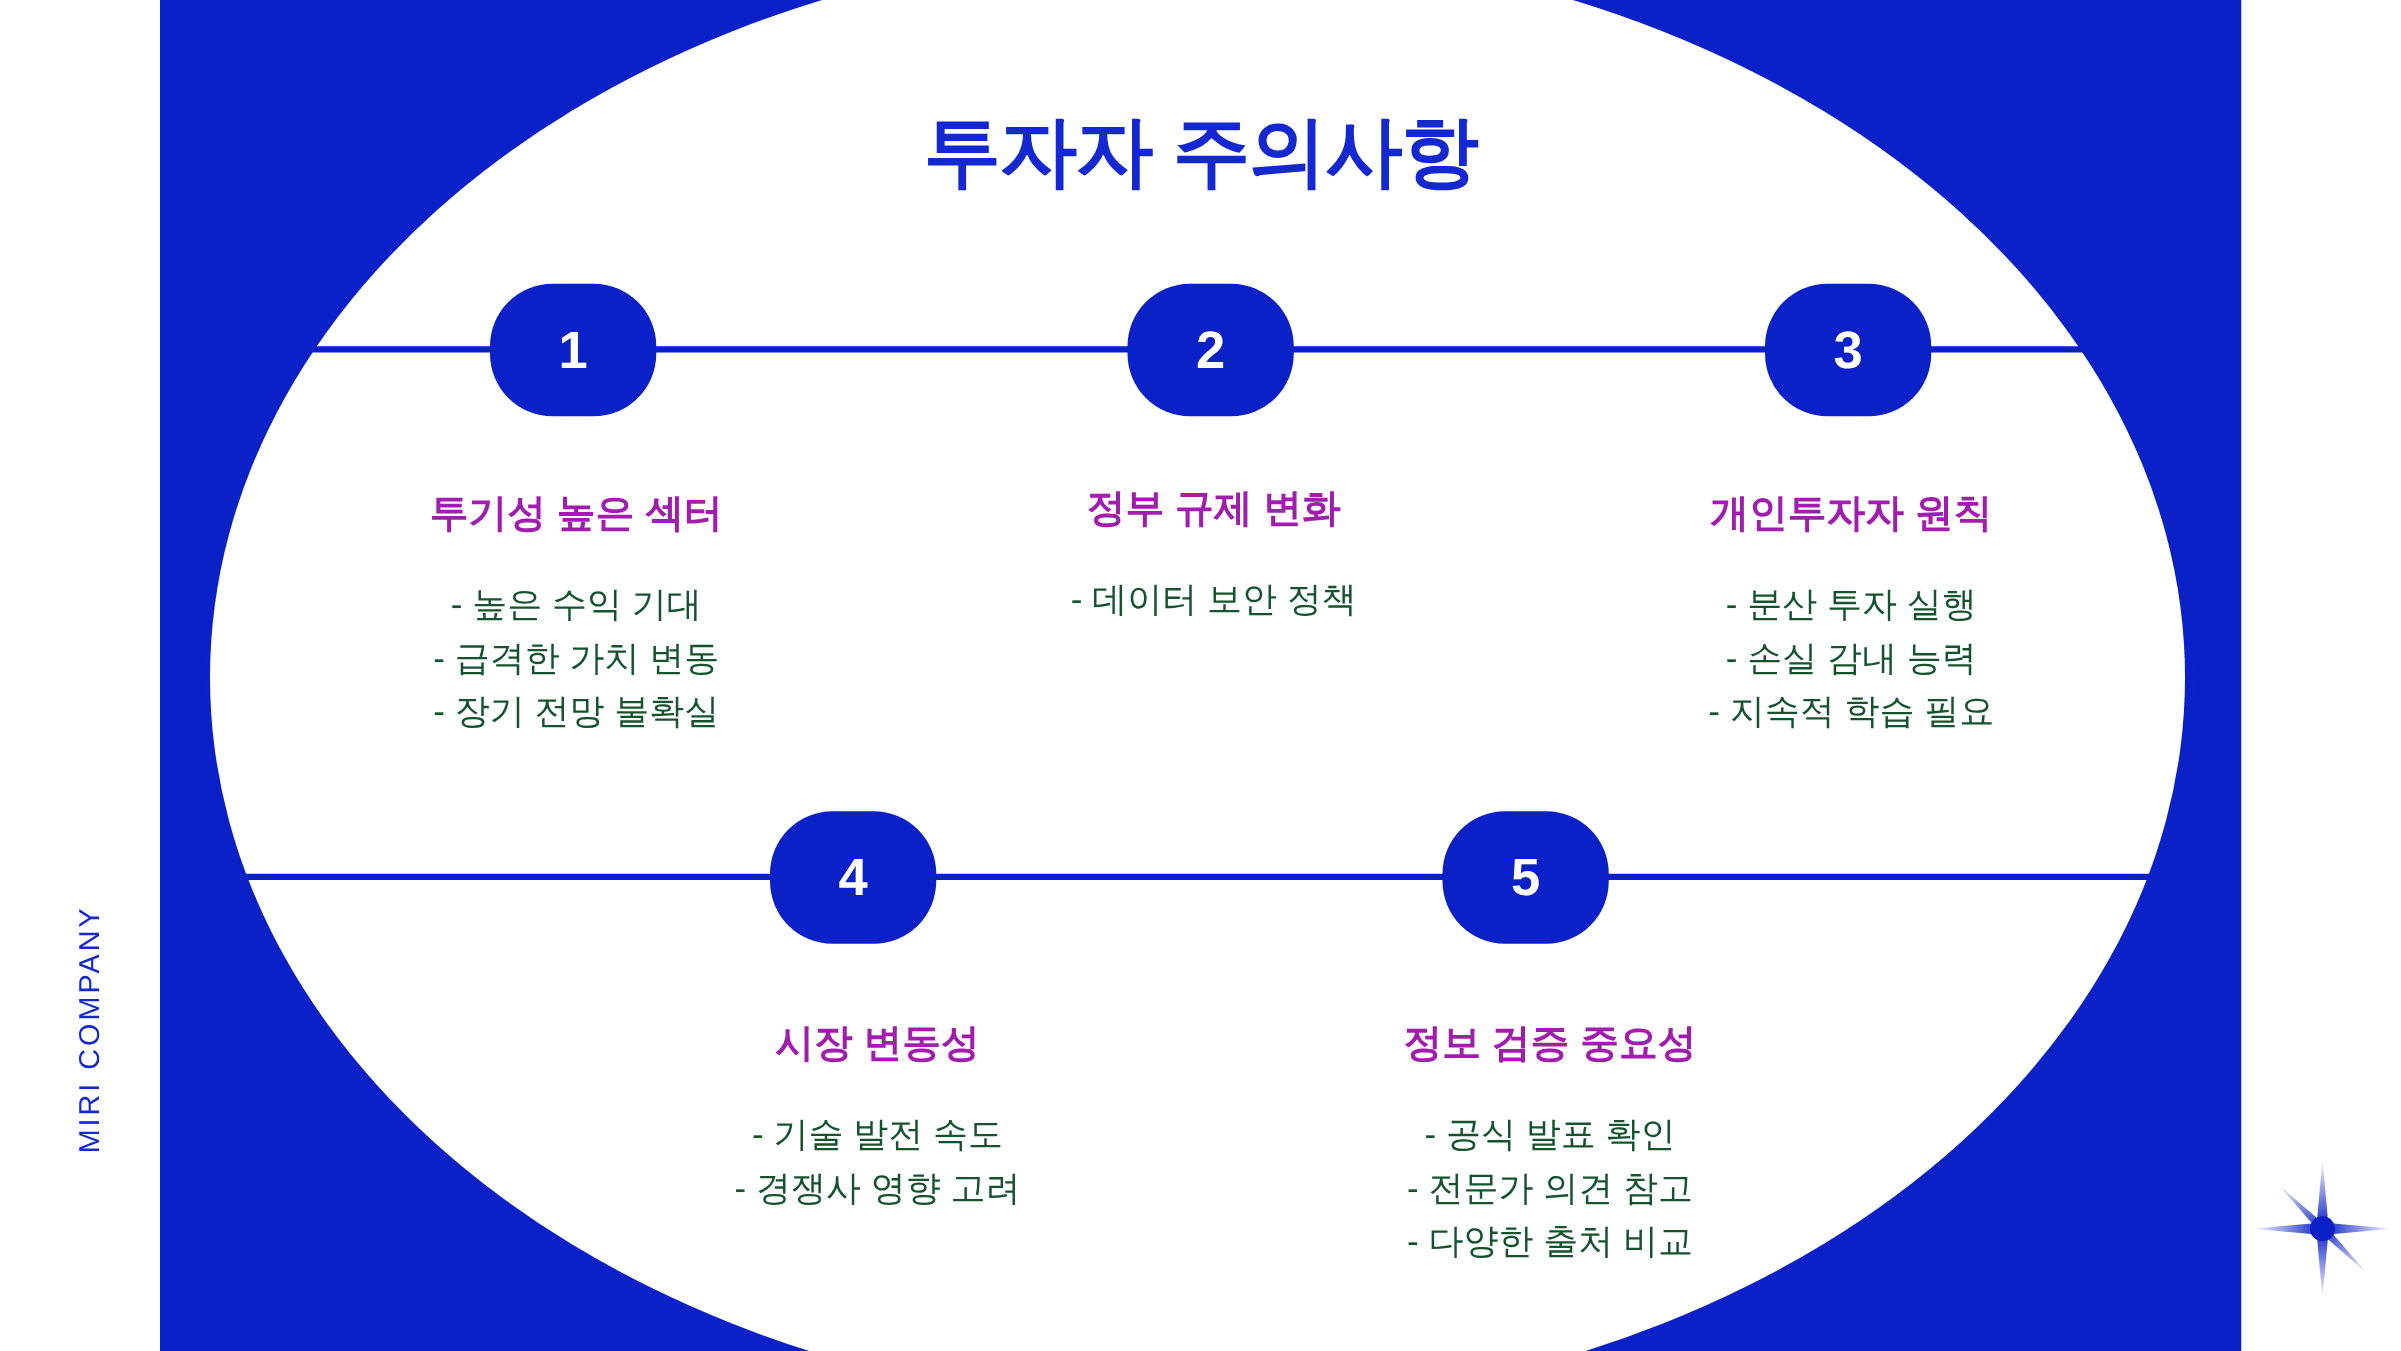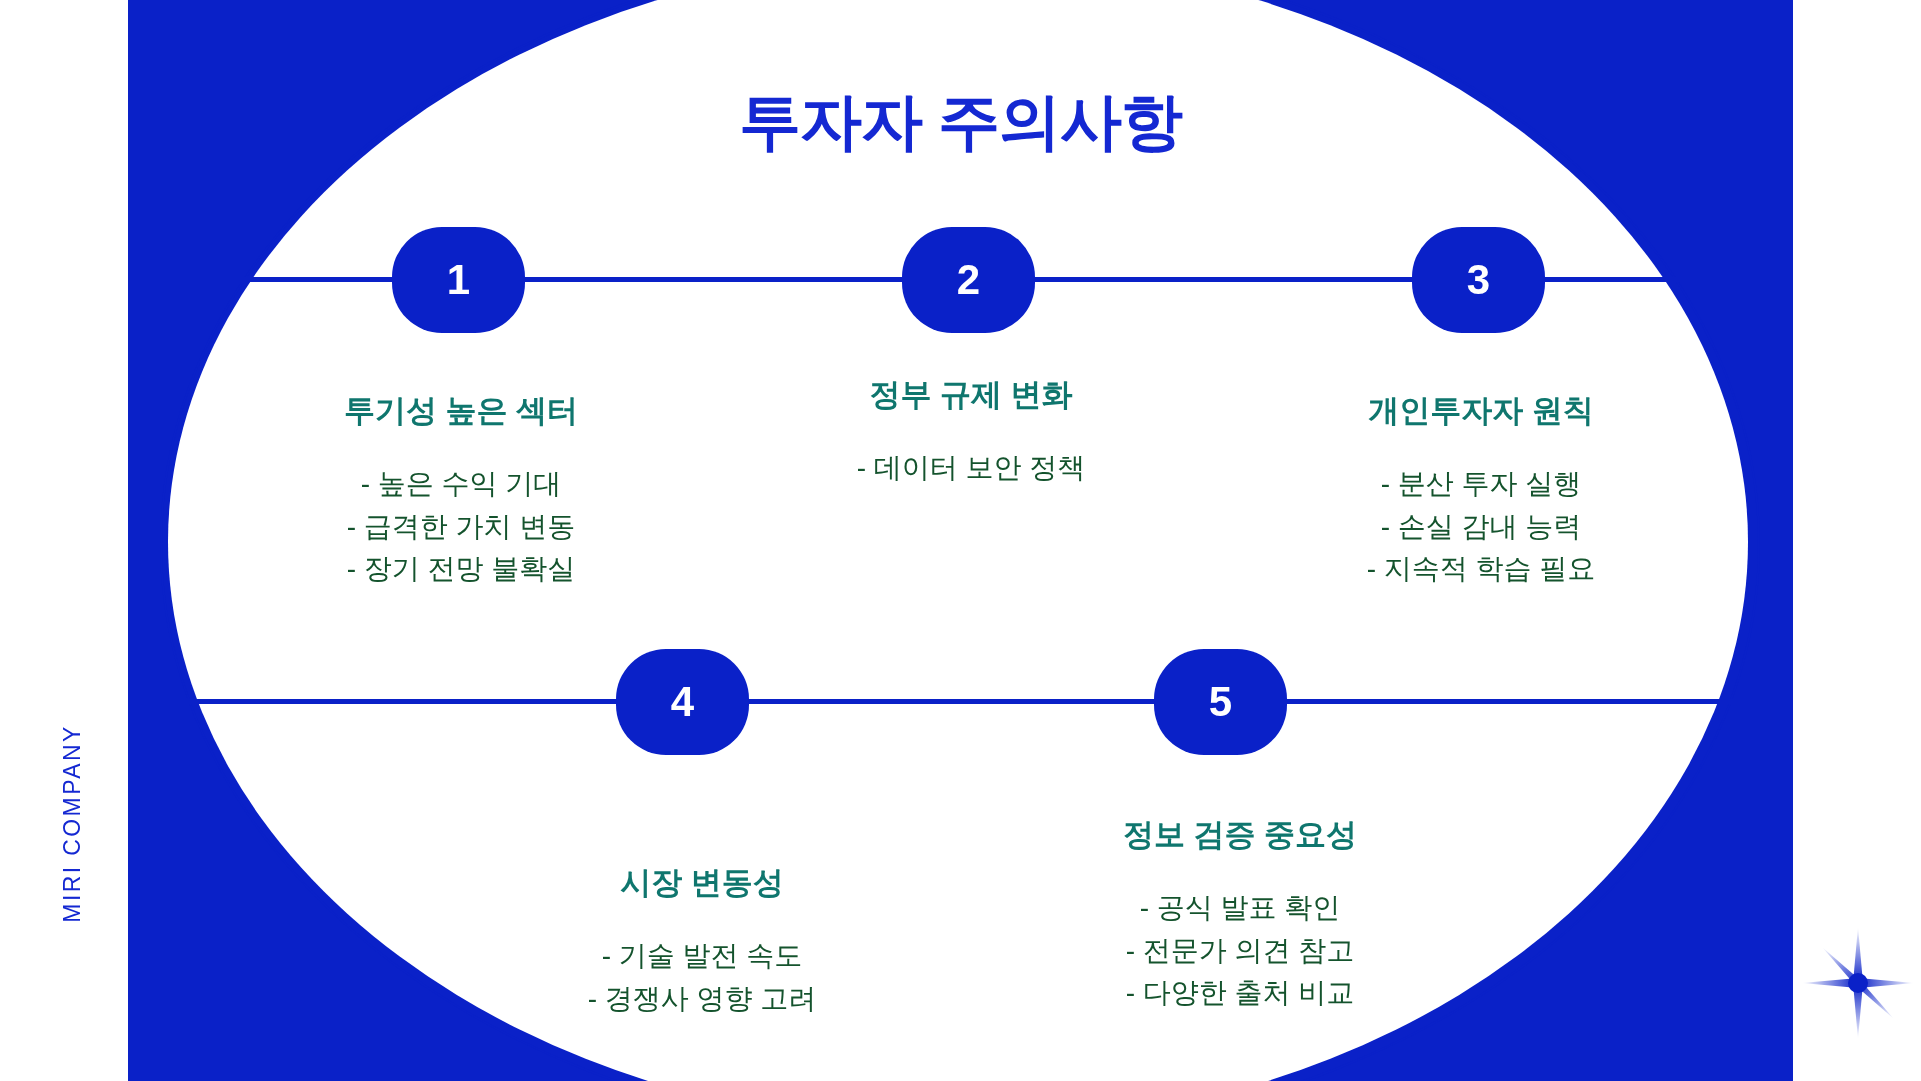--- a/index.html
+++ b/index.html
@@ -104,37 +104,37 @@
 
   
   .content-block {
     position: absolute;
     width: 330px;
     text-align: center;
   }
   .content-block .block-heading {
     font-size: 31px;
     font-weight: 700;
-    color: #0f766e;
+    color: #a21caf;
     margin-bottom: 34px;
     line-height: 1.2;
     white-space: nowrap;
   }
   .content-block .bullet-line {
     font-size: 28px;
     font-weight: 400;
     color: #14532d;
     line-height: 1.52;
     white-space: nowrap;
   }
 
   .cb-1 { left: 296px;  top: 392px; }
-  .cb-2 { left: 806px;  top: 376px; }
+  .cb-2 { left: 806px;  top: 388px; }
   .cb-3 { left: 1316px; top: 392px; }
-  .cb-4 { left: 537px;  top: 816px; margin-top: 48px; }
+  .cb-4 { left: 537px;  top: 816px; }
   .cb-5 { left: 1075px; top: 816px; }
 
   
   .brand-vertical {
     position: absolute;
     left: -48px;
     top: 810px;
     width: 240px;
     text-align: center;
     transform: rotate(-90deg);

